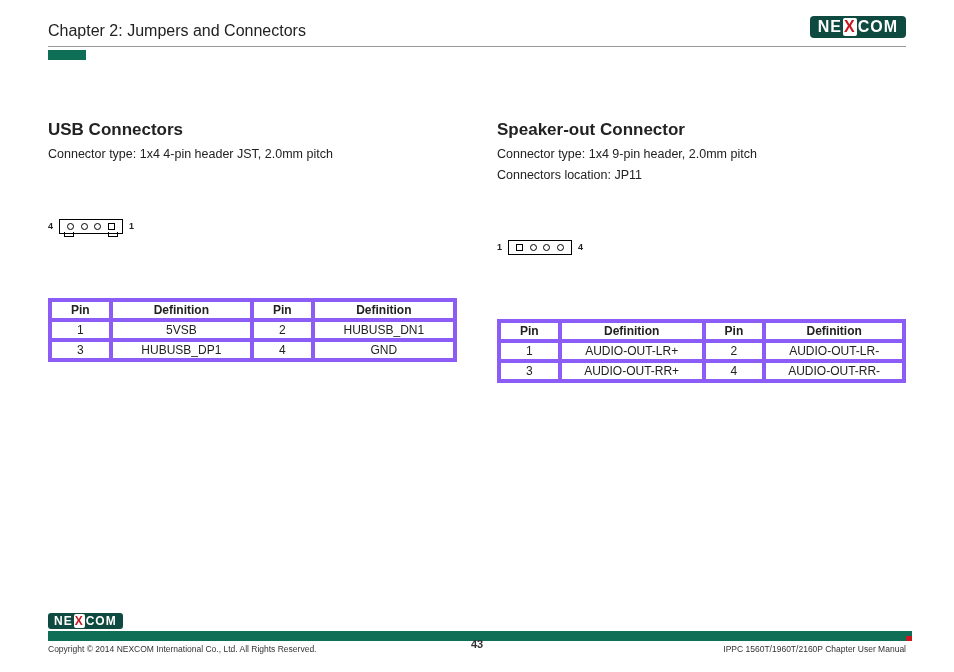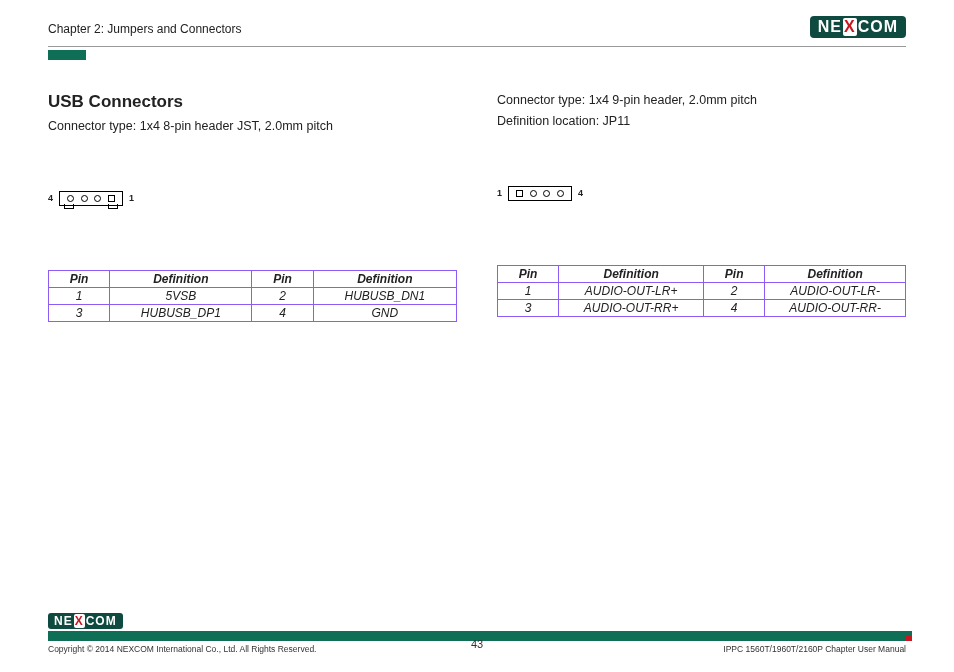--- a/index.html
+++ b/index.html
@@ -7,80 +7,80 @@
     width: 954px;
     height: 672px;
     font-family: "Segoe UI", Arial, sans-serif;
     background: #fff;
     color: #222;
     position: relative;
     padding: 22px 48px 24px 48px;
   }
   
   .header { position: relative; height: 40px; }
-  .chapter { font-size: 12px; color: #222; }
+  .chapter { font-size: 16px; color: #222; }
   .logo-top { position: absolute; right: 0; top: -6px; }
   .logo {
     display: flex; align-items: center;
     background: #0e4a3f; color: #fff;
     border-radius: 4px; padding: 2px 8px 2px 8px;
     font-weight: 700; letter-spacing: 1px;
     font-size: 16px;
   }
   .logo .x { background: #fff; color: #c91720; border-radius: 2px; padding: 0 1px; margin: 0 1px; font-weight: 800;}
   .green-bar {
     position: absolute; left: 0; top: 28px;
     width: 38px; height: 10px; background: #0e6e56;
   }
   .rule-top {
     position: absolute; left: 0; right: 0; top: 24px;
     height: 1px; background: #999;
   }
   
-  .cols { display: flex; margin-top: 30px; gap: 40px;}
+  .cols { display: flex; margin-top: 58px; gap: 40px;}
   .col { flex: 1; }
   .h2 { font-weight: 700; font-size: 17px; margin-bottom: 6px; }
   .desc { font-size: 12.5px; line-height: 1.35; margin-bottom: 4px;}
   
   .conn-wrap { margin-top: 56px; display: flex; align-items: center; gap: 6px; font-size: 9px; font-weight: 700;}
   .conn-box {
     border: 1px solid #000; width: 64px; height: 15px;
     display: flex; align-items: center; justify-content: space-evenly;
     position: relative;
   }
   .conn-box.footed::before, .conn-box.footed::after {
     content: ""; position: absolute; bottom: -4px; width: 8px; height: 4px; border: 1px solid #000; border-top: none;
   }
   .conn-box.footed::before { left: 4px; }
   .conn-box.footed::after { right: 4px; }
   .pin-sq { width: 7px; height: 7px; border: 1px solid #000; }
   .pin-ci { width: 7px; height: 7px; border: 1px solid #000; border-radius: 50%; }
   
   table { margin-top: 64px; border-collapse: collapse; width: 100%; font-size: 12px;}
-  th, td { border: 1px solid #8b5cf6; padding: 1px 4px; text-align: center; font-weight: 400; font-style: italic;}
+  th, td { border: 4px solid #8b5cf6; padding: 1px 4px; text-align: center; font-weight: 400;}
   th { font-weight: 700; }
   .pin-col { width: 15%; }
   
   .footer {
     position: absolute; left: 48px; right: 48px; bottom: 18px;
     font-size: 8.5px; color: #333;
   }
   .footer .bar {
     height: 10px; background: #0e6e56; position: relative; margin-top: 2px;
   }
   .footer .bar::after {
     content:""; position:absolute; right:-6px; top:0; width:6px; height:10px;
     background: linear-gradient(#0e6e56 50%, #c91720 50%);
   }
   .footer-row {
     display: flex; align-items: center; justify-content: space-between; margin-top: 3px;
   }
   .footer-logo { background:#0e4a3f; color:#fff; border-radius:3px; padding:1px 6px; font-weight:700; font-size:12px; letter-spacing:1px; display:inline-flex; align-items:center;}
   .footer-logo .x { background:#fff; color:#c91720; border-radius:2px; padding:0 1px; margin:0 1px; font-weight:800;}
-  .page-num { font-weight: 400; font-size: 11px; position:absolute; left:50%; transform:translateX(-50%); bottom: 4px;}
+  .page-num { font-weight: 700; font-size: 11px; position:absolute; left:50%; transform:translateX(-50%); bottom: 4px;}
 </style>
 </head>
 <body>
 
 <div class="header">
   <div class="chapter">Chapter 2: Jumpers and Connectors</div>
   <div class="rule-top"></div>
   <div class="green-bar"></div>
   <div class="logo-top">
     <div class="logo">
@@ -88,21 +88,21 @@
       <span class="x">X</span>
       <span>COM</span>
     </div>
   </div>
 </div>
 
 <div class="cols">
 
   <div class="col">
     <div class="h2">USB Connectors</div>
-    <div class="desc">Connector type: 1x4 8-pin header JST, 2.0mm pitch</div>
+    <div class="desc">Connector type: 1x4 4-pin header JST, 2.0mm pitch</div>
 
     <div class="conn-wrap">
       <span>4</span>
       <div class="conn-box footed">
         <div class="pin-ci"></div>
         <div class="pin-ci"></div>
         <div class="pin-ci"></div>
         <div class="pin-sq"></div>
       </div>
       <span>1</span>
@@ -126,22 +126,23 @@
         <td>3</td>
         <td>HUBUSB_DP1</td>
         <td>4</td>
         <td>GND</td>
       </tr>
     </tbody>
       </table>
   </div>
 
   <div class="col">
+    <div class="h2">Speaker-out Connector</div>
     <div class="desc">Connector type: 1x4 9-pin header, 2.0mm pitch</div>
-    <div class="desc">Definition location: JP11</div>
+    <div class="desc">Connectors location: JP11</div>
 
     <div class="conn-wrap">
       <span>1</span>
       <div class="conn-box">
         <div class="pin-sq"></div>
         <div class="pin-ci"></div>
         <div class="pin-ci"></div>
         <div class="pin-ci"></div>
       </div>
       <span>4</span>

